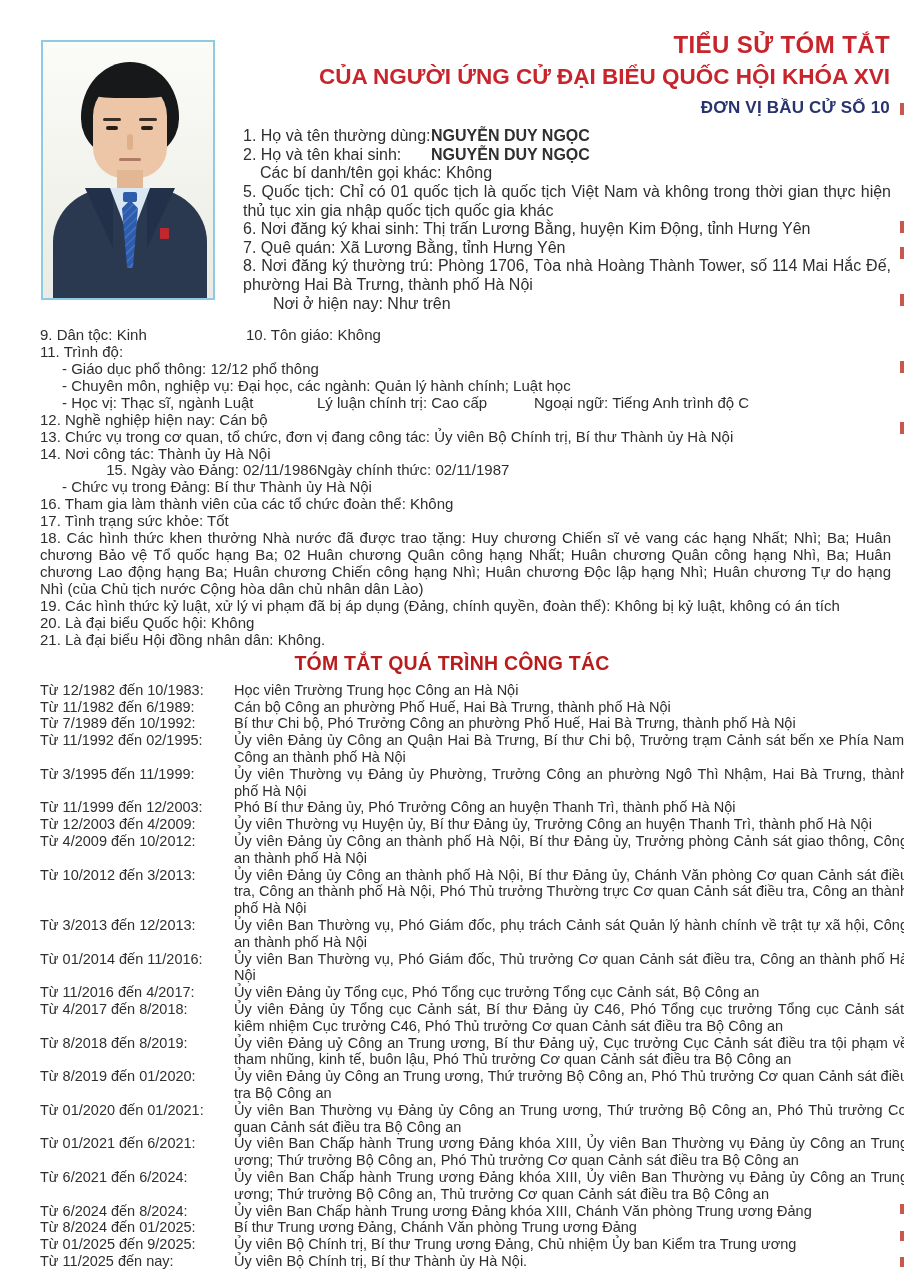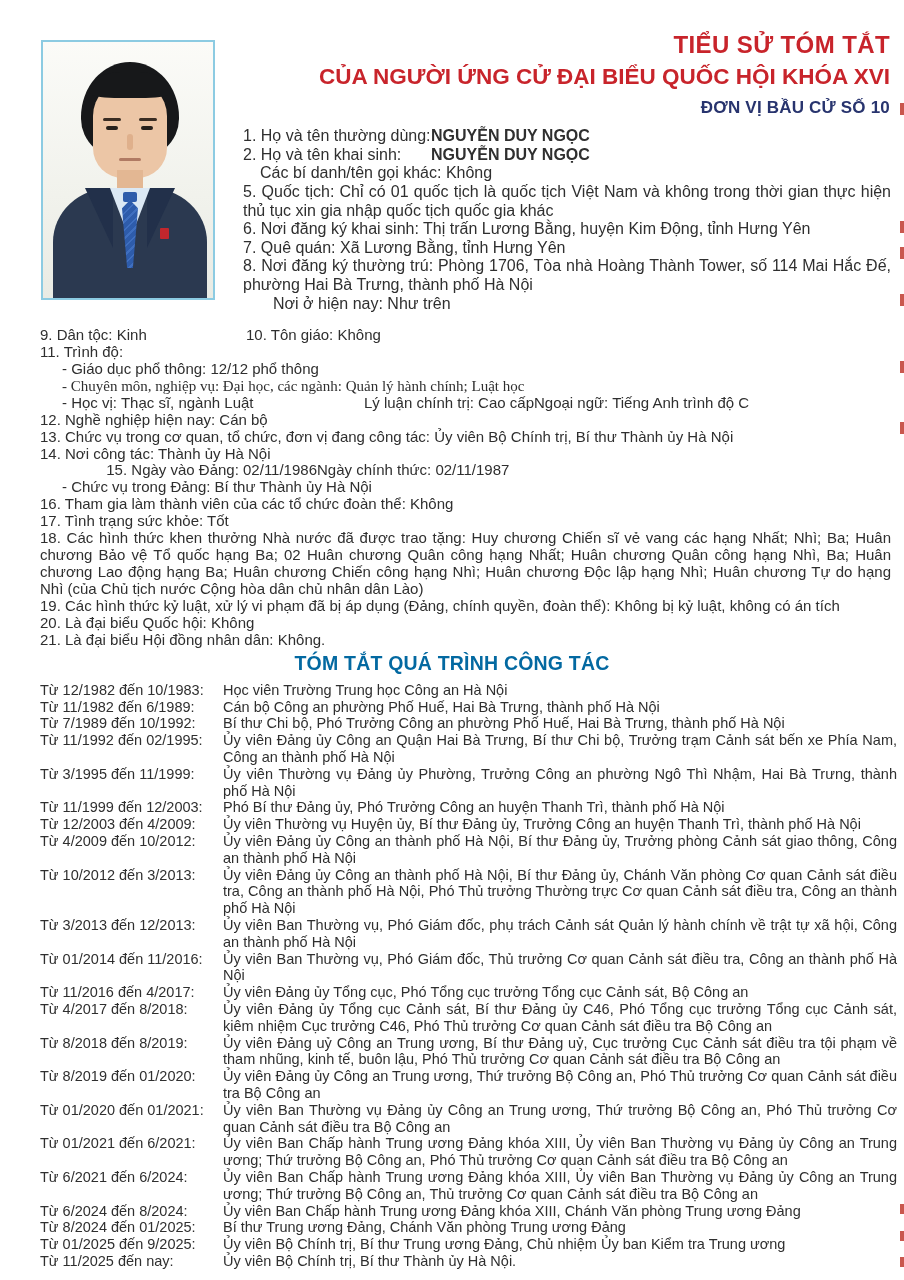--- a/index.html
+++ b/index.html
@@ -46,22 +46,22 @@
   .t3{font-size:17px;font-weight:bold;color:var(--navy);margin-top:8px;letter-spacing:.2px}
   
   .info-a{margin:9px 0 0 243px;width:648px;font-size:16px;line-height:18.6px}
   .info-b{margin:14px 0 0 40px;width:851px;font-size:15px;line-height:16.9px}
   .line{white-space:normal}
   .line.justify{text-align:justify}
   .bold{font-weight:bold}
   .seg{display:inline}
   .seg.col{display:inline-block;vertical-align:top;white-space:nowrap}
   
-  .career-heading{margin:4px 0 0 0;width:904px;text-align:center;font-size:19.5px;font-weight:bold;color:#0369a1;letter-spacing:.2px;line-height:1.2}
-  .career{margin:6px 0 0 40px;width:851px;display:grid;grid-template-columns:177px 674px;font-size:14.5px;line-height:16.8px;column-gap:6px}
+  .career-heading{margin:4px 0 0 0;width:904px;text-align:center;font-size:19.5px;font-weight:bold;color:#b91c1c;letter-spacing:.2px;line-height:1.2}
+  .career{margin:6px 0 0 40px;width:851px;display:grid;grid-template-columns:177px 674px;font-size:14.5px;line-height:16.8px;column-gap:17px}
   .period{padding-right:6px;white-space:nowrap}
   .detail{text-align:justify}
   
   .mark{position:absolute;right:0;width:4px;height:12px;background:#c0392f;opacity:.85}
   .m1{top:103px}.m2{top:221px}.m3{top:247px}.m4{top:294px}.m5{top:361px}.m6{top:422px}
   .m7{top:1204px;height:10px}.m8{top:1231px;height:10px}.m9{top:1257px;height:10px}
 </style>
 </head>
 <body>
 
@@ -99,22 +99,22 @@
     <div class="line"><span class="seg">6. Nơi đăng ký khai sinh: Thị trấn Lương Bằng, huyện Kim Động, tỉnh Hưng Yên</span></div>
     <div class="line"><span class="seg">7. Quê quán: Xã Lương Bằng, tỉnh Hưng Yên</span></div>
     <div class="line justify"><span class="seg">8. Nơi đăng ký thường trú: Phòng 1706, Tòa nhà Hoàng Thành Tower, số 114 Mai Hắc Đế, phường Hai Bà Trưng, thành phố Hà Nội</span></div>
     <div class="line" style="padding-left: 30px;"><span class="seg">Nơi ở hiện nay: Như trên</span></div>
   </div>
 
 <div class="info-b" id="info-b">
     <div class="line"><span class="seg col" style="min-width: 206px;">9. Dân tộc: Kinh</span><span class="seg">10. Tôn giáo: Không</span></div>
     <div class="line"><span class="seg">11. Trình độ:</span></div>
     <div class="line" style="padding-left: 22px;"><span class="seg">- Giáo dục phổ thông: 12/12 phổ thông</span></div>
-    <div class="line" style="padding-left: 22px; font-family: Liberation Serif, serif;"><span class="seg">- Chuyên môn, nghiệp vụ: Đại học, các ngành: Quản lý hành chính; Luật học</span></div>
-    <div class="line" style="padding-left: 22px;"><span class="seg col" style="min-width: 255px;">- Học vị: Thạc sĩ, ngành Luật</span><span class="seg col" style="min-width: 217px; text-align: right;">Lý luận chính trị: Cao cấp</span><span class="seg">Ngoại ngữ: Tiếng Anh trình độ C</span></div>
+    <div class="line" style="padding-left: 22px;"><span class="seg">- Chuyên môn, nghiệp vụ: Đại học, các ngành: Quản lý hành chính; Luật học</span></div>
+    <div class="line" style="padding-left: 22px;"><span class="seg col" style="min-width: 255px;">- Học vị: Thạc sĩ, ngành Luật</span><span class="seg col" style="min-width: 217px;">Lý luận chính trị: Cao cấp</span><span class="seg">Ngoại ngữ: Tiếng Anh trình độ C</span></div>
     <div class="line"><span class="seg">12. Nghề nghiệp hiện nay: Cán bộ</span></div>
     <div class="line"><span class="seg">13. Chức vụ trong cơ quan, tổ chức, đơn vị đang công tác: Ủy viên Bộ Chính trị, Bí thư Thành ủy Hà Nội</span></div>
     <div class="line"><span class="seg">14. Nơi công tác: Thành ủy Hà Nội</span></div>
     <div class="line"><span class="seg col" style="min-width: 277px; text-align: right;">15. Ngày vào Đảng: 02/11/1986</span><span class="seg">Ngày chính thức: 02/11/1987</span></div>
     <div class="line" style="padding-left: 22px;"><span class="seg">- Chức vụ trong Đảng: Bí thư Thành ủy Hà Nội</span></div>
     <div class="line"><span class="seg">16. Tham gia làm thành viên của các tổ chức đoàn thể: Không</span></div>
     <div class="line"><span class="seg">17. Tình trạng sức khỏe: Tốt</span></div>
     <div class="line justify"><span class="seg">18. Các hình thức khen thưởng Nhà nước đã được trao tặng: Huy chương Chiến sĩ vẻ vang các hạng Nhất; Nhì; Ba; Huân chương Bảo vệ Tổ quốc hạng Ba; 02 Huân chương Quân công hạng Nhất; Huân chương Quân công hạng Nhì, Ba; Huân chương Lao động hạng Ba; Huân chương Chiến công hạng Nhì; Huân chương Độc lập hạng Nhì; Huân chương Tự do hạng Nhì (của Chủ tịch nước Cộng hòa dân chủ nhân dân Lào)</span></div>
     <div class="line"><span class="seg">19. Các hình thức kỷ luật, xử lý vi phạm đã bị áp dụng (Đảng, chính quyền, đoàn thể): Không bị kỷ luật, không có án tích</span></div>
     <div class="line"><span class="seg">20. Là đại biểu Quốc hội: Không</span></div>

